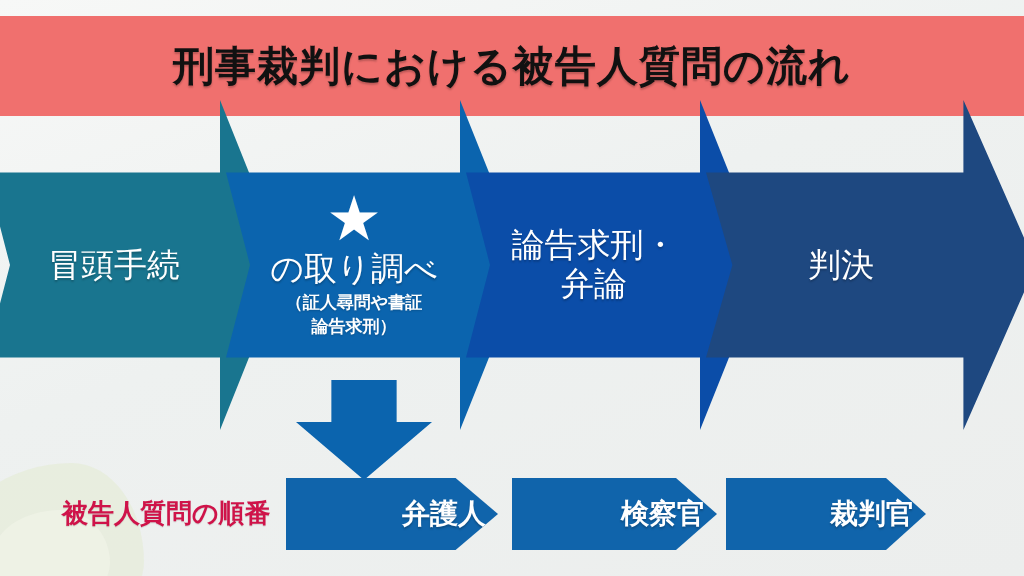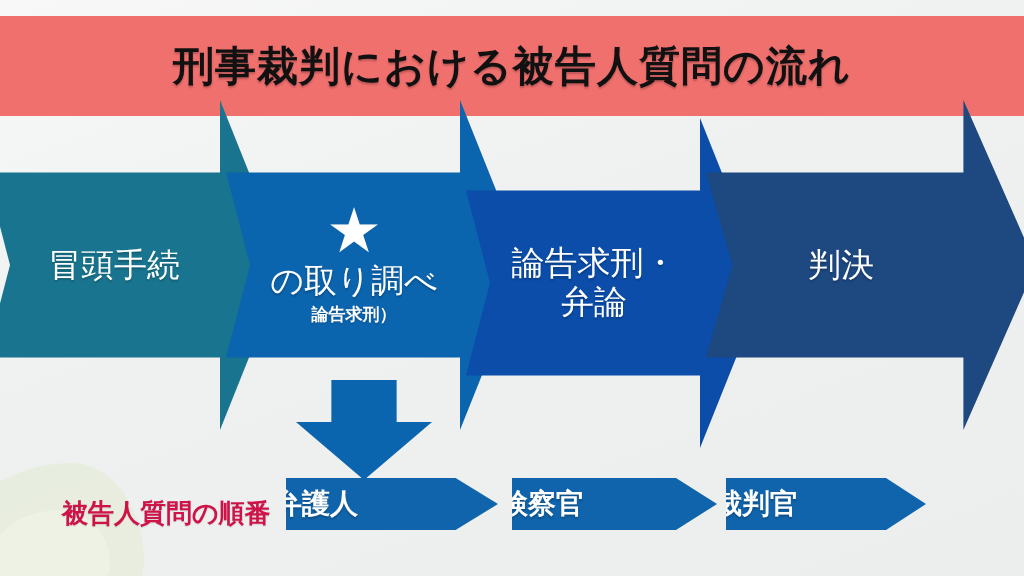--- a/index.html
+++ b/index.html
@@ -115,21 +115,21 @@
     font-size: 17px;
     font-weight: 700;
     line-height: 1.3;
     margin-top: 2px;
     text-shadow: 0 1px 2px rgba(0,0,0,0.2);
   }
 
   
   #arrow-1 { left: -14px;  }
   #arrow-2 { left: 226px;  }
-  #arrow-3 { left: 466px; margin-top: 18px;  }
+  #arrow-3 { left: 466px;  }
   #arrow-4 { left: 706px; width: 330px; }
   #arrow-4 .inner { transform: translate(-30px, 0); }
 
   
   .down-arrow {
     position: absolute;
     left: 296px;
     top: 380px;
     width: 136px;
     height: 100px;
@@ -153,26 +153,26 @@
     font-size: 26px;
     font-weight: 700;
     color: #cf1349;
     letter-spacing: 0px;
     white-space: nowrap;
     text-shadow: 0 1px 1px rgba(0,0,0,0.12);
   }
   .order-chip {
     position: absolute;
     top: 0;
-    height: 52px;
+    height: 72px;
     background: #1064ab;
     color: #ffffff;
     display: flex;
     align-items: center;
-    justify-content: flex-start;
+    justify-content: flex-end;
     font-size: 28px;
     font-weight: 700;
     -webkit-clip-path: polygon(0% 0%, 80% 0%, 100% 50%, 80% 100%, 0% 100%);
     clip-path: polygon(0% 0%, 80% 0%, 100% 50%, 80% 100%, 0% 100%);
     text-shadow: 0 2px 2px rgba(0,0,0,0.22);
   }
   .order-chip .chip-text { transform: translate(-12px, 0); white-space: nowrap; }
   #chip-1 { left: 286px; width: 212px; }
   #chip-2 { left: 512px; width: 205px; }
   #chip-3 { left: 726px; width: 200px; }
@@ -194,20 +194,21 @@
     <div class="bigarrow first" id="arrow-1" style="background:#19758f">
       <div class="inner">
         <span class="main-label">冒頭手続</span>
       </div>
     </div>
 
     <div class="bigarrow" id="arrow-2" style="background:#0b64ae">
       <div class="inner">
         <span class="star">★</span>
         <span class="main-label">の取り調べ</span>
+        <span class="sub-label">（証人尋問や書証</span>
         <span class="sub-label">論告求刑）</span>
       </div>
     </div>
 
     <div class="bigarrow" id="arrow-3" style="background:#0b4da8">
       <div class="inner">
         <span class="main-label">論告求刑・</span>
         <span class="main-label">弁論</span>
       </div>
     </div>

